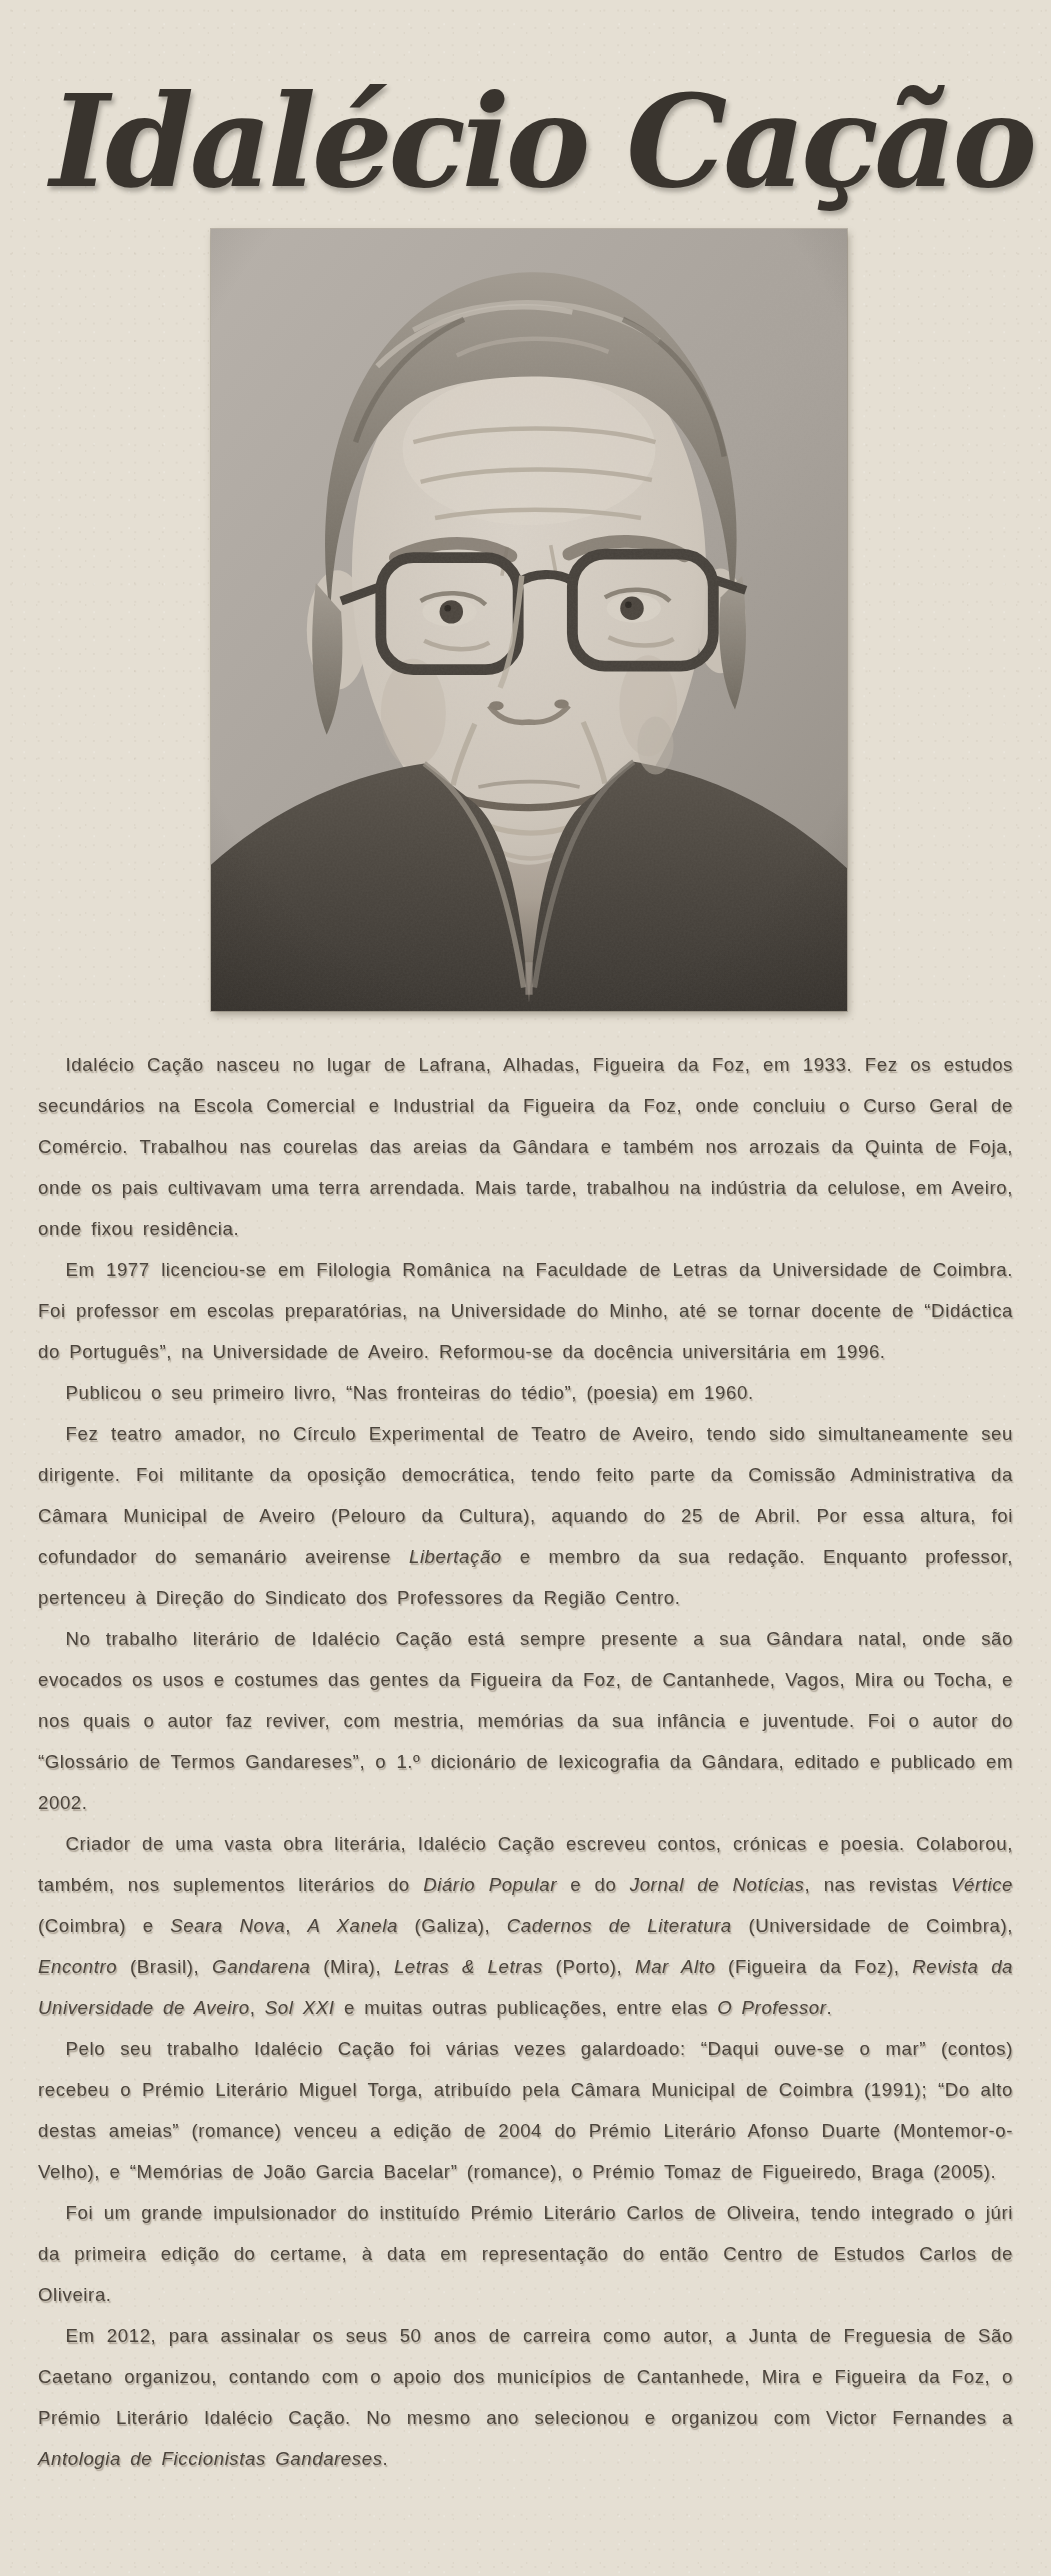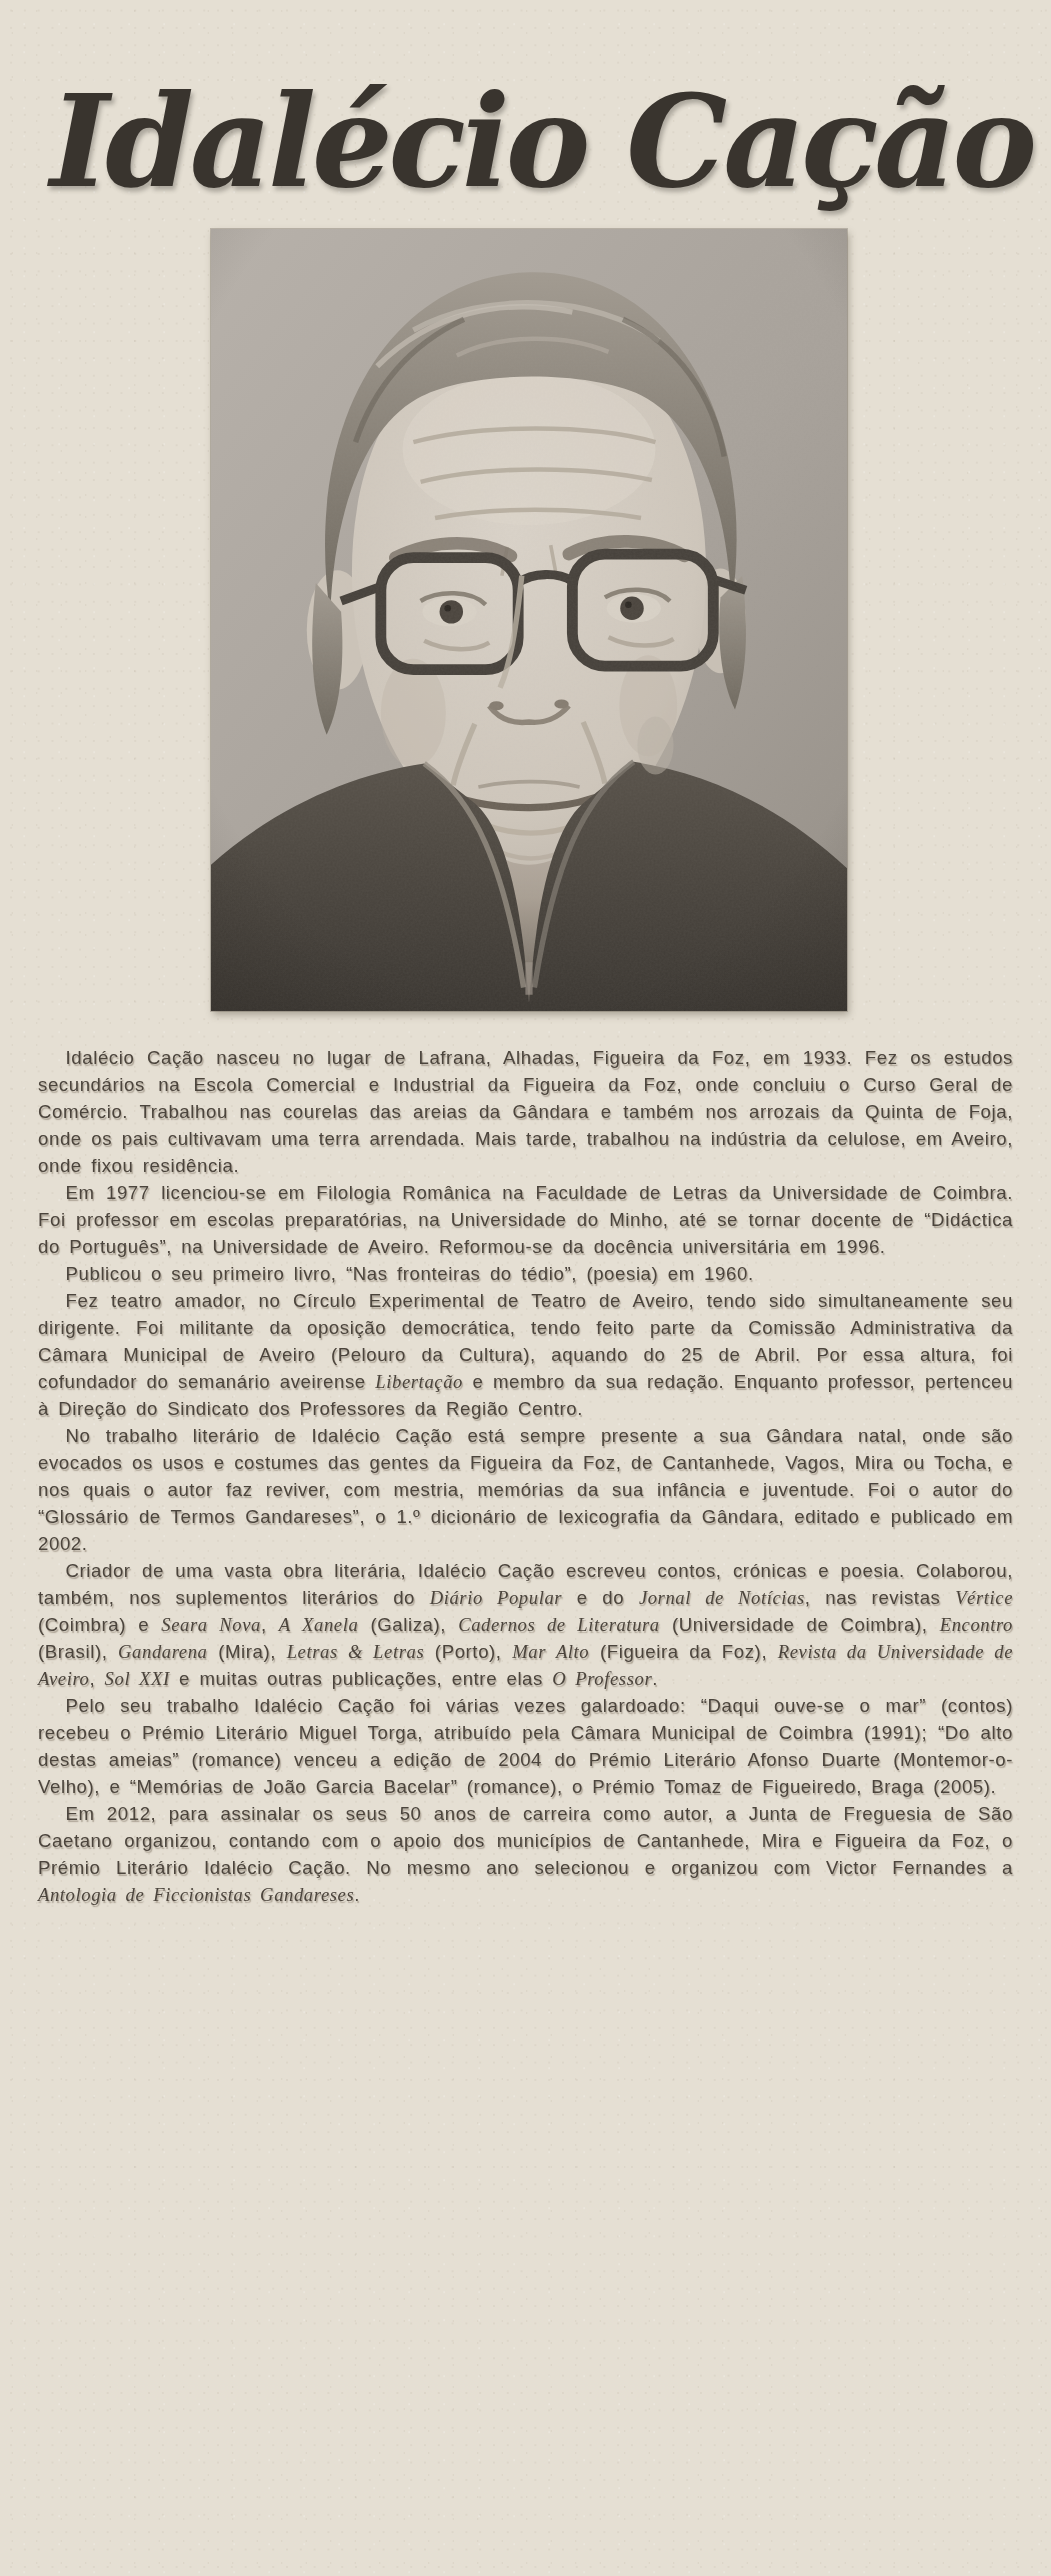--- a/index.html
+++ b/index.html
@@ -42,28 +42,28 @@
     box-shadow:2.4px 3.6px 7.2px rgba(80,70,55,.38);
     background:#a9a39b;
   }
   .photo svg{display:block;width:100%;height:100%;}
   .bio{
     position:absolute;
     top:1044px; left:38px;
     width:975px;
     color:#4b443c;
     font-size:18.6px;
-    line-height:27px;
+    line-height:41px;
     letter-spacing:0.6px;
     word-spacing:3.6px;
     text-align:justify;
     text-shadow:1.2px 1.8px 1.2px rgba(93,78,62,.42);
   }
   .bio p{margin:0;text-indent:27.5px;}
-  .bio em{font-style:italic;font-family:Liberation Serif, serif;}
+  .bio em{font-style:italic;}
 </style>
 </head>
 <body>
 
 <div class="page" style="background-color: rgb(229, 223, 211);">
 
   <h1 class="title" style="color: rgb(57, 52, 46);">Idalécio Cação</h1>
 
   <figure class="photo" role="img" aria-label="Retrato a preto e branco de Idalécio Cação: homem idoso de cabelo grisalho ondulado e recuado, óculos escuros de armação grossa e camisola escura, com expressão séria.">
     <svg viewBox="0 0 352 433" preserveAspectRatio="none">
@@ -196,17 +196,18 @@
   </figure>
 
   <main class="bio" style="color: rgb(75, 68, 60);">
       <p><span>Idalécio Cação nasceu no lugar de Lafrana, Alhadas, Figueira da Foz, em 1933. Fez os estudos secundários na Escola Comercial e Industrial da Figueira da Foz, onde concluiu o Curso Geral de Comércio. Trabalhou nas courelas das areias da Gândara e também nos arrozais da Quinta de Foja, onde os pais cultivavam uma terra arrendada. Mais tarde, trabalhou na indústria da celulose, em Aveiro, onde fixou residência.</span></p>
       <p><span>Em 1977 licenciou-se em Filologia Românica na Faculdade de Letras da Universidade de Coimbra. Foi professor em escolas preparatórias, na Universidade do Minho, até se tornar docente de “Didáctica do Português”, na Universidade de Aveiro. Reformou-se da docência universitária em 1996.</span></p>
       <p><span>Publicou o seu primeiro livro, “Nas fronteiras do tédio”, (poesia) em 1960.</span></p>
       <p><span>Fez teatro amador, no Círculo Experimental de Teatro de Aveiro, tendo sido simultaneamente seu dirigente. Foi militante da oposição democrática, tendo feito parte da Comissão Administrativa da Câmara Municipal de Aveiro (Pelouro da Cultura), aquando do 25 de Abril. Por essa altura, foi cofundador do semanário aveirense </span><em>Libertação</em><span> e membro da sua redação. Enquanto professor, pertenceu à Direção do Sindicato dos Professores da Região Centro.</span></p>
       <p><span>No trabalho literário de Idalécio Cação está sempre presente a sua Gândara natal, onde são evocados os usos e costumes das gentes da Figueira da Foz, de Cantanhede, Vagos, Mira ou Tocha, e nos quais o autor faz reviver, com mestria, memórias da sua infância e juventude. Foi o autor do “Glossário de Termos Gandareses”, o 1.º dicionário de lexicografia da Gândara, editado e publicado em 2002.</span></p>
       <p><span>Criador de uma vasta obra literária, Idalécio Cação escreveu contos, crónicas e poesia. Colaborou, também, nos suplementos literários do </span><em>Diário Popular</em><span> e do </span><em>Jornal de Notícias</em><span>, nas revistas </span><em>Vértice</em><span> (Coimbra) e </span><em>Seara Nova</em><span>, </span><em>A Xanela</em><span> (Galiza), </span><em>Cadernos de Literatura</em><span> (Universidade de Coimbra), </span><em>Encontro</em><span> (Brasil), </span><em>Gandarena</em><span> (Mira), </span><em>Letras &amp; Letras</em><span> (Porto), </span><em>Mar Alto</em><span> (Figueira da Foz), </span><em>Revista da Universidade de Aveiro</em><span>, </span><em>Sol XXI</em><span> e muitas outras publicações, entre elas </span><em>O Professor</em><span>.</span></p>
       <p><span>Pelo seu trabalho Idalécio Cação foi várias vezes galardoado: “Daqui ouve-se o mar” (contos) recebeu o Prémio Literário Miguel Torga, atribuído pela Câmara Municipal de Coimbra (1991); “Do alto destas ameias” (romance) venceu a edição de 2004 do Prémio Literário Afonso Duarte (Montemor-o-Velho), e “Memórias de João Garcia Bacelar” (romance), o Prémio Tomaz de Figueiredo, Braga (2005).</span></p>
+      <p><span>Foi um grande impulsionador do instituído Prémio Literário Carlos de Oliveira, tendo integrado o júri da primeira edição do certame, à data em representação do então Centro de Estudos Carlos de Oliveira.</span></p>
       <p><span>Em 2012, para assinalar os seus 50 anos de carreira como autor, a Junta de Freguesia de São Caetano organizou, contando com o apoio dos municípios de Cantanhede, Mira e Figueira da Foz, o Prémio Literário Idalécio Cação. No mesmo ano selecionou e organizou com Victor Fernandes a </span><em>Antologia de Ficcionistas Gandareses</em><span>.</span></p>
     </main>
 
 </div>
 
 
 </body></html>

